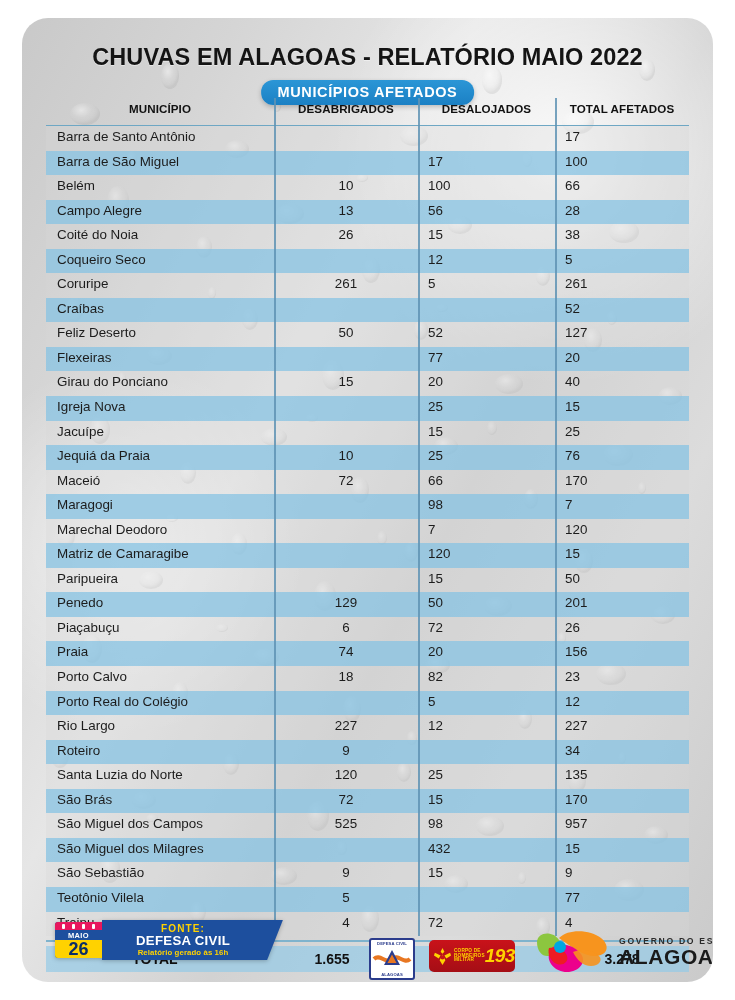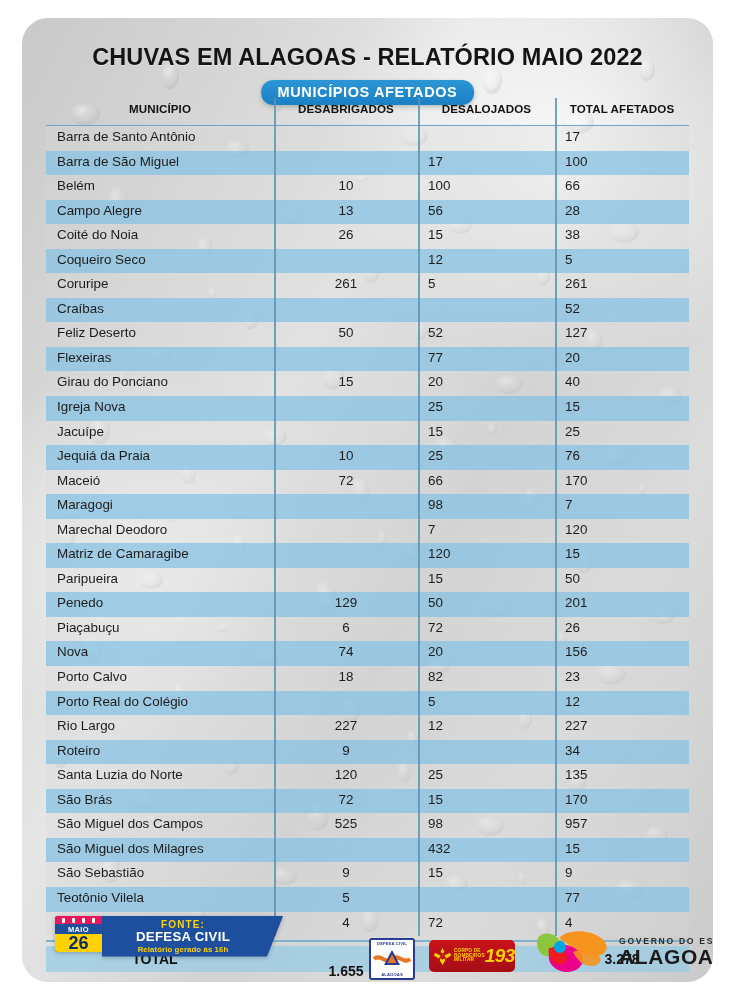--- a/index.html
+++ b/index.html
@@ -158,32 +158,32 @@
   #total-row .tcell {
     position: absolute;
     top: 5px;
     font-size: 14px;
     font-weight: bold;
     color: #111;
     text-align: center;
     white-space: nowrap;
   }
   .tcell.c0 { left: 24px;  width: 170px; }
-  .tcell.c1 { left: 228px; width: 144px; margin-top: 12px; }
+  .tcell.c1 { left: 214px; width: 144px; }
   .tcell.c2 { left: 372px; width: 137px; }
   .tcell.c3 { left: 509px; width: 134px; }
 
   
   #source-badge {
     position: absolute;
     left: 33px;
     top: 898px;
     height: 48px;
     display: flex;
-    align-items: flex-start;
+    align-items: center;
     filter: drop-shadow(0 1px 2px rgba(0,0,0,.25));
   }
   #calendar-icon {
     width: 47px;
     background: #1d4f9e;
     border-radius: 3px 0 0 3px;
     position: relative;
     overflow: hidden;
     display: flex;
     flex-direction: column;
@@ -615,21 +615,21 @@
           <div class="cell c2">50</div>
           <div class="cell c3">201</div>
         </div>
         <div class="table-row stripe-gray">
           <div class="cell c0">Piaçabuçu</div>
           <div class="cell c1">6</div>
           <div class="cell c2">72</div>
           <div class="cell c3">26</div>
         </div>
         <div class="table-row stripe-blue">
-          <div class="cell c0">Nova</div>
+          <div class="cell c0">Praia</div>
           <div class="cell c1">74</div>
           <div class="cell c2">20</div>
           <div class="cell c3">156</div>
         </div>
         <div class="table-row stripe-gray">
           <div class="cell c0">Porto Calvo</div>
           <div class="cell c1">18</div>
           <div class="cell c2">82</div>
           <div class="cell c3">23</div>
         </div>

